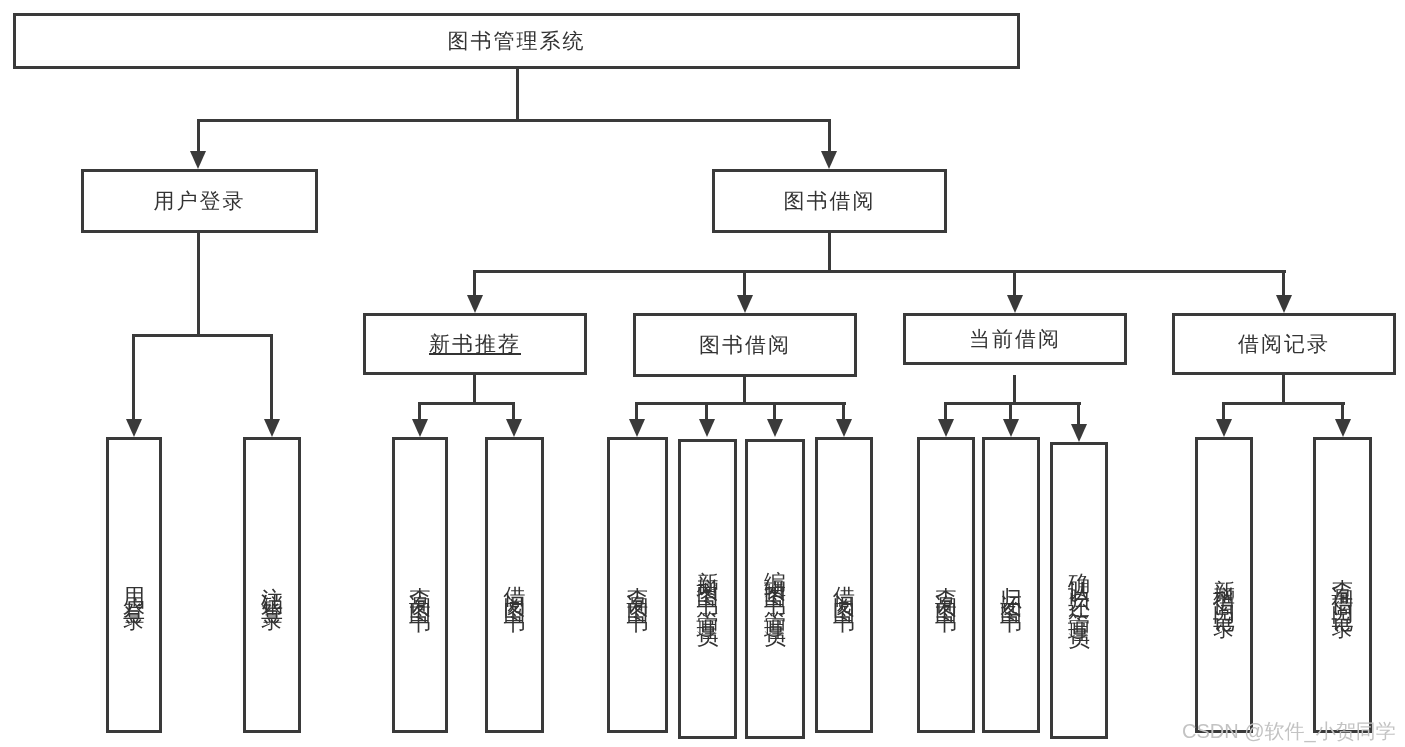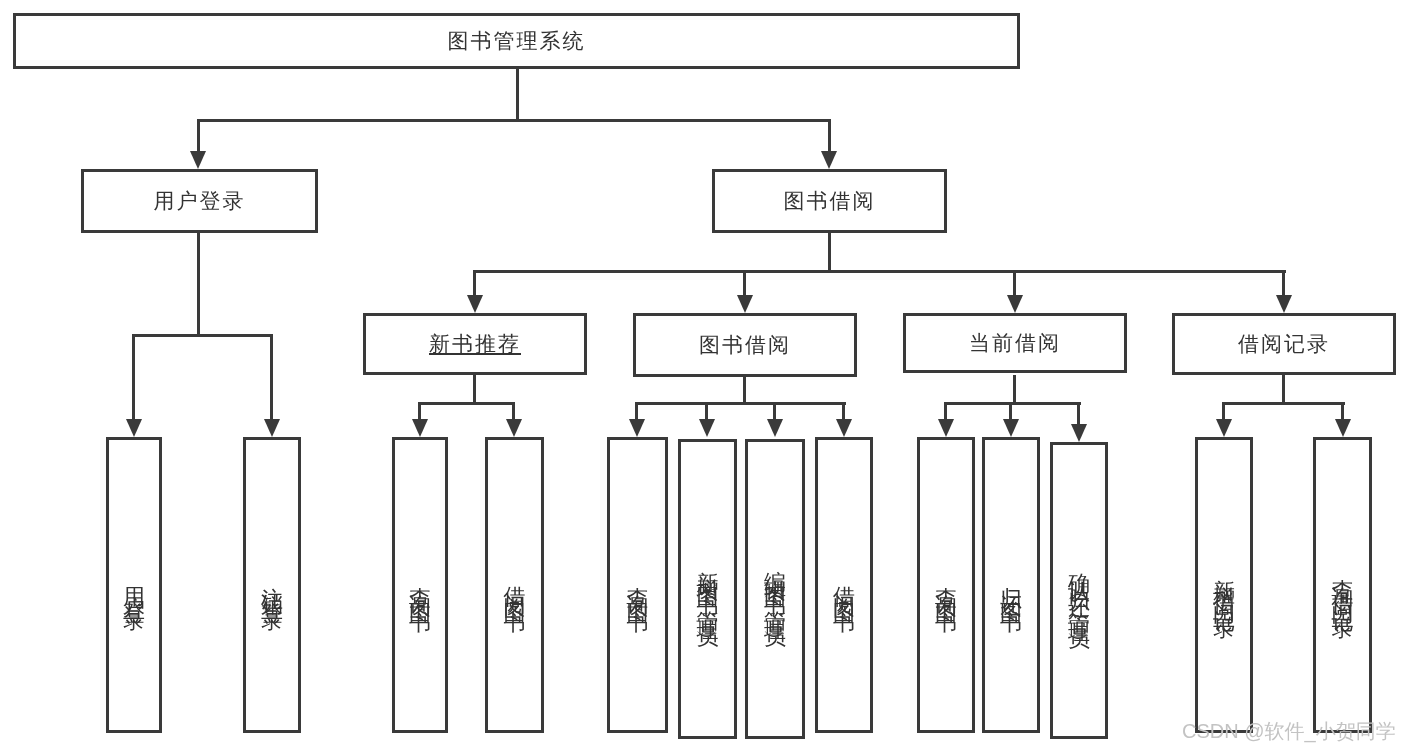--- a/index.html
+++ b/index.html
@@ -89,21 +89,21 @@
   <div class="arrow-down" style="left:1007px;top:295px;"></div>
   <div class="line" style="left:1282px;top:270px;width:3px;height:27px;"></div>
   <div class="arrow-down" style="left:1276px;top:295px;"></div>
 
   <div class="node hnode" style="left:363px;top:313px;width:224px;height:62px;text-decoration:underline;">
     <span>新书推荐</span>
   </div>
   <div class="node hnode" style="left:633px;top:313px;width:224px;height:64px;">
     <span>图书借阅</span>
   </div>
-  <div class="node hnode" style="left:903px;top:313px;width:224px;height:60px;">
+  <div class="node hnode" style="left:903px;top:313px;width:224px;height:52px;">
     <span>当前借阅</span>
   </div>
   <div class="node hnode" style="left:1172px;top:313px;width:224px;height:62px;">
     <span>借阅记录</span>
   </div>
 
   <div class="line" style="left:473px;top:375px;width:3px;height:30px;"></div>
   <div class="line" style="left:418px;top:402px;width:97px;height:3px;"></div>
   <div class="line" style="left:418px;top:402px;width:3px;height:19px;"></div>
   <div class="arrow-down" style="left:412px;top:419px;"></div>

